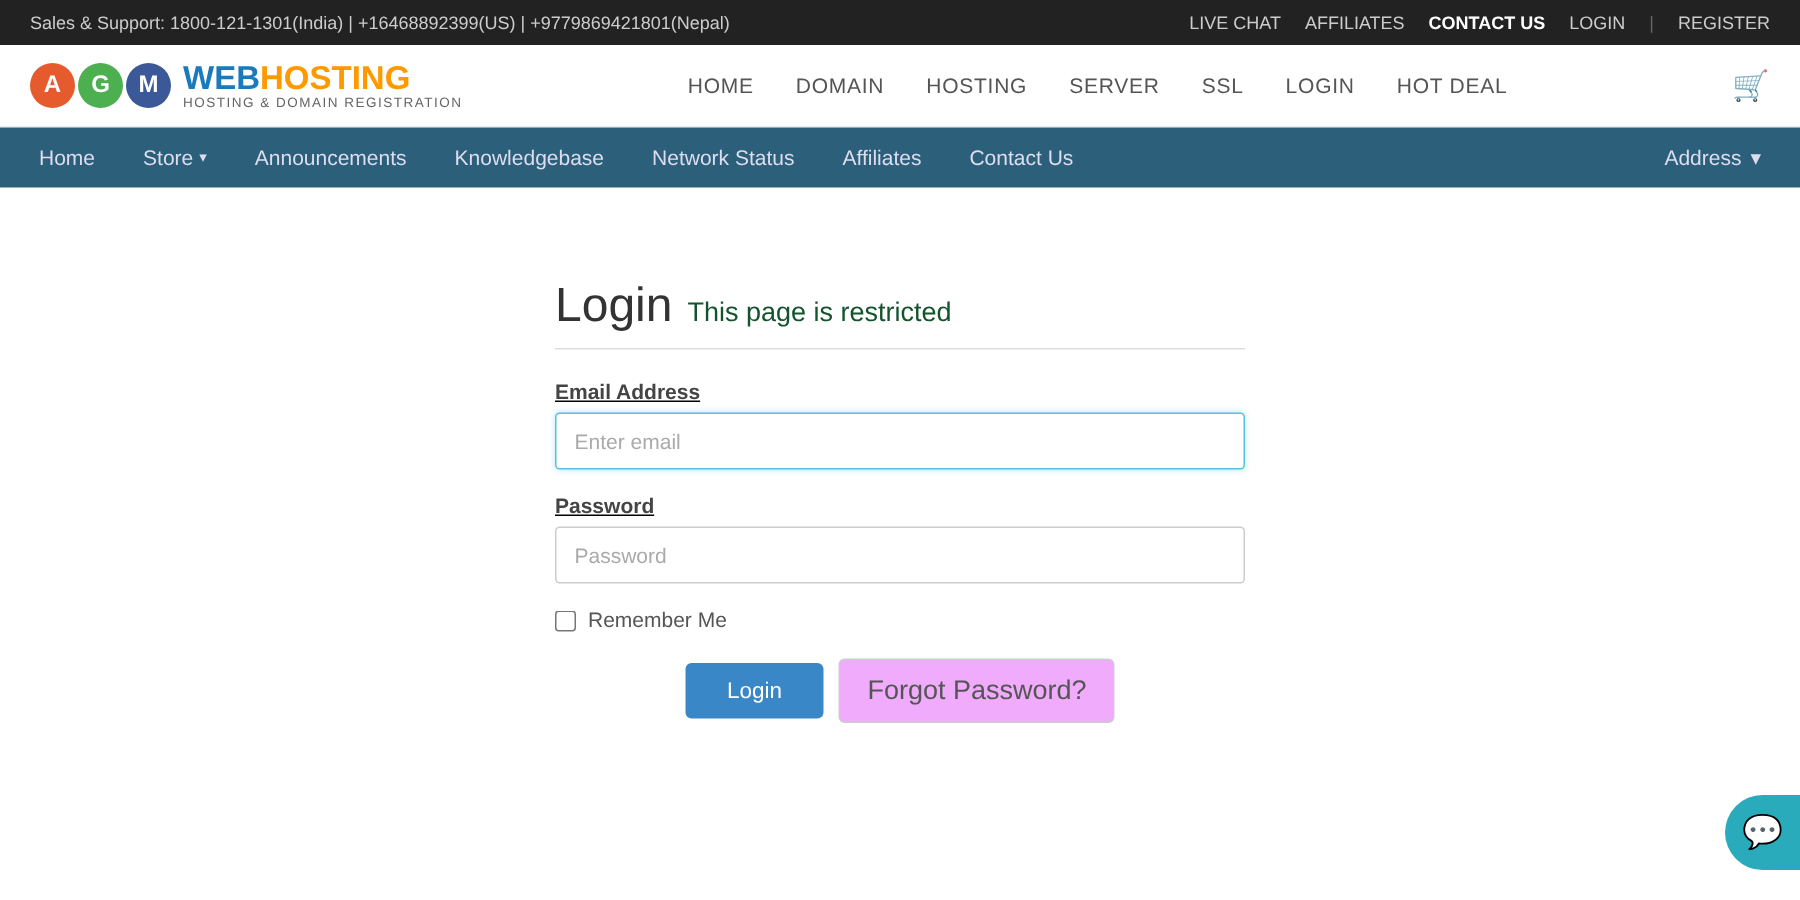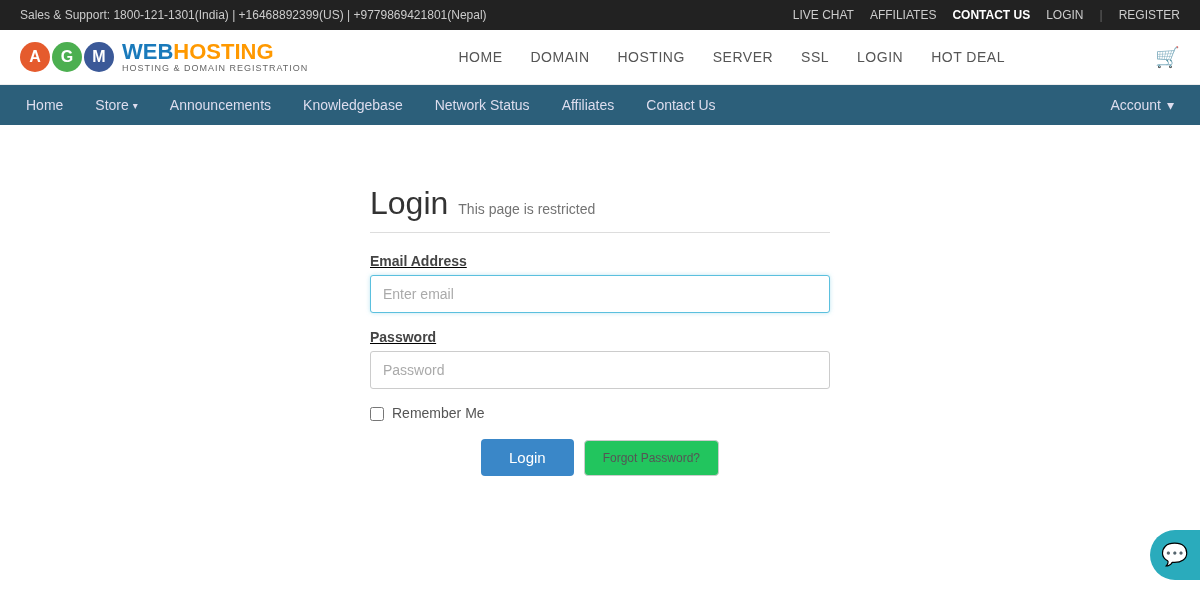--- a/index.html
+++ b/index.html
@@ -151,22 +151,22 @@
       align-items: baseline;
       gap: 10px;
       margin-bottom: 10px;
     }
     .login-title h1 {
       font-size: 32px;
       font-weight: 300;
       color: #333;
     }
     .login-title .subtitle {
-      font-size: 14px;
-      color: #737373;
+      font-size: 18px;
+      color: #14532d;
       font-weight: 300;
     }
     .login-divider {
       border: none;
       border-top: 1px solid #ddd;
       margin-bottom: 20px;
     }
     .form-group {
       margin-bottom: 16px;
       text-decoration: underline;
@@ -216,25 +216,25 @@
     .btn-login {
       background: #3a87c8;
       color: #fff;
       border: none;
       padding: 10px 28px;
       font-size: 15px;
       border-radius: 4px;
       cursor: pointer;
     }
     .btn-forgot {
-      background: #22c55e;
+      background: #f0abfc;
       color: #555;
       border: 1px solid #ccc;
       padding: 10px 18px;
-      font-size: 12px;
+      font-size: 18px;
       border-radius: 4px;
       cursor: pointer;
     }
 
     
     .chat-bubble {
       position: fixed;
       bottom: 20px;
       right: 0;
       width: 50px;
@@ -314,21 +314,21 @@
     </a>
     <a href="#" class="sec-nav-item">
       <span>Affiliates</span>
     </a>
     <a href="#" class="sec-nav-item">
       <span>Contact Us</span>
     </a>
   </div>
   <div class="sec-nav-right">
     <div class="account-btn">
-      <span>Account</span>
+      <span>Address</span>
       <span class="arrow">▾</span>
     </div>
   </div>
 </div>
 
 <div class="main-content">
   <div class="login-box">
     <div class="login-title">
       <h1>Login</h1>
       <span class="subtitle">This page is restricted</span>

